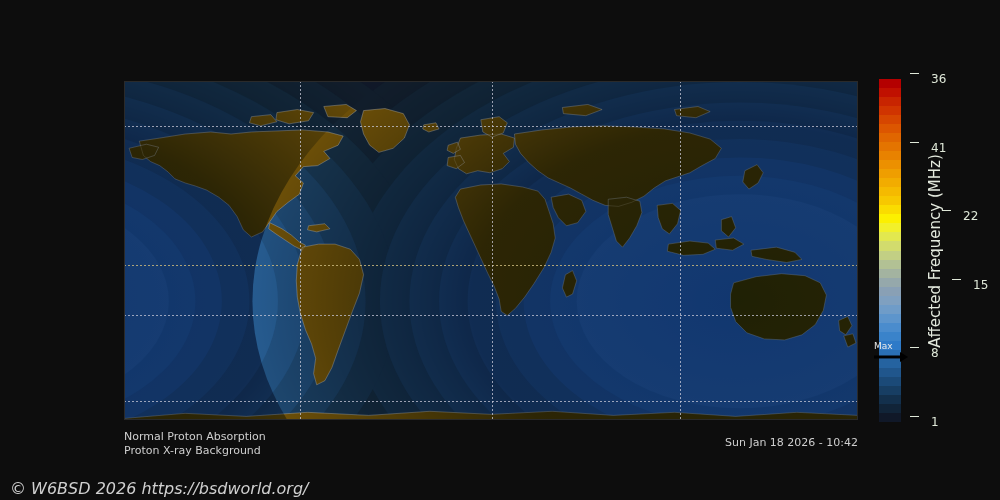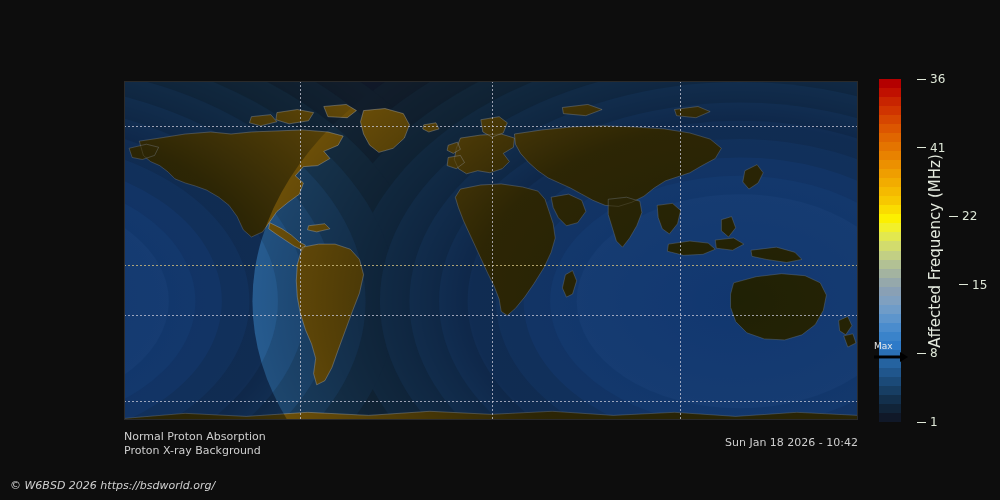--- a/index.html
+++ b/index.html
@@ -44,42 +44,42 @@
     background-image:linear-gradient(to bottom,#c9c9d8 0 2px,transparent 2px 4px);
     background-size:1px 4px;opacity:.75;}
   .grid-eq{background-image:linear-gradient(to right,#c8b77a 0 2px,transparent 2px 4px);opacity:.85;}
   #map-border{position:absolute;inset:0;border:1px solid #2a2a2a;pointer-events:none;}
 
   
   #cbar{
     position:absolute;left:879px;top:79px;width:22px;height:343px;
   }
   #cbar-ticks{position:absolute;left:901px;top:79px;width:60px;height:343px;}
-  .tick-row{position:absolute;left:16px;display:flex;align-items:center;gap:4px;transform:translateY(-50%);}
+  .tick-row{position:absolute;left:9px;display:flex;gap:12px;transform:translateY(-50%);}
   .tick-mark{display:block;width:9px;height:1px;background:#dfe8d8;}
   .tick-lbl{color:#dfe8d8;font-size:12px;line-height:1;}
   #cbar-axis-title{
     position:absolute;left:922px;top:79px;height:343px;width:26px;
     display:flex;align-items:center;justify-content:center;
     color:#e4eade;font-size:15px;white-space:nowrap;
   }
   #cbar-axis-title span{transform:rotate(-90deg);}
   #max-marker{
     position:absolute;left:874px;top:345px;width:36px;height:22px;
   }
   #max-label{
     position:absolute;left:0;top:0;color:#e9e9e9;font-size:9px;line-height:10px;
   }
   #max-arrow{position:absolute;left:0;top:10px;}
 
   
   #proton-bg{position:absolute;left:124px;top:430px;color:#cfcfcf;font-size:11px;}
   #xray-bg{position:absolute;left:124px;top:444px;color:#cfcfcf;font-size:11px;}
   #timestamp{position:absolute;left:560px;top:436px;width:298px;text-align:right;color:#cfcfcf;font-size:11px;}
-  #credit{position:absolute;left:10px;top:479px;color:#d0d0d0;font-size:11px;font-style:italic;}
+  #credit{position:absolute;left:10px;top:479px;color:#d0d0d0;font-size:16px;font-style:italic;}
 </style>
 </head>
 <body>
 
 <div class="root">
 
 
   <div id="map-wrap">
     <div id="map-ocean"></div>
 

